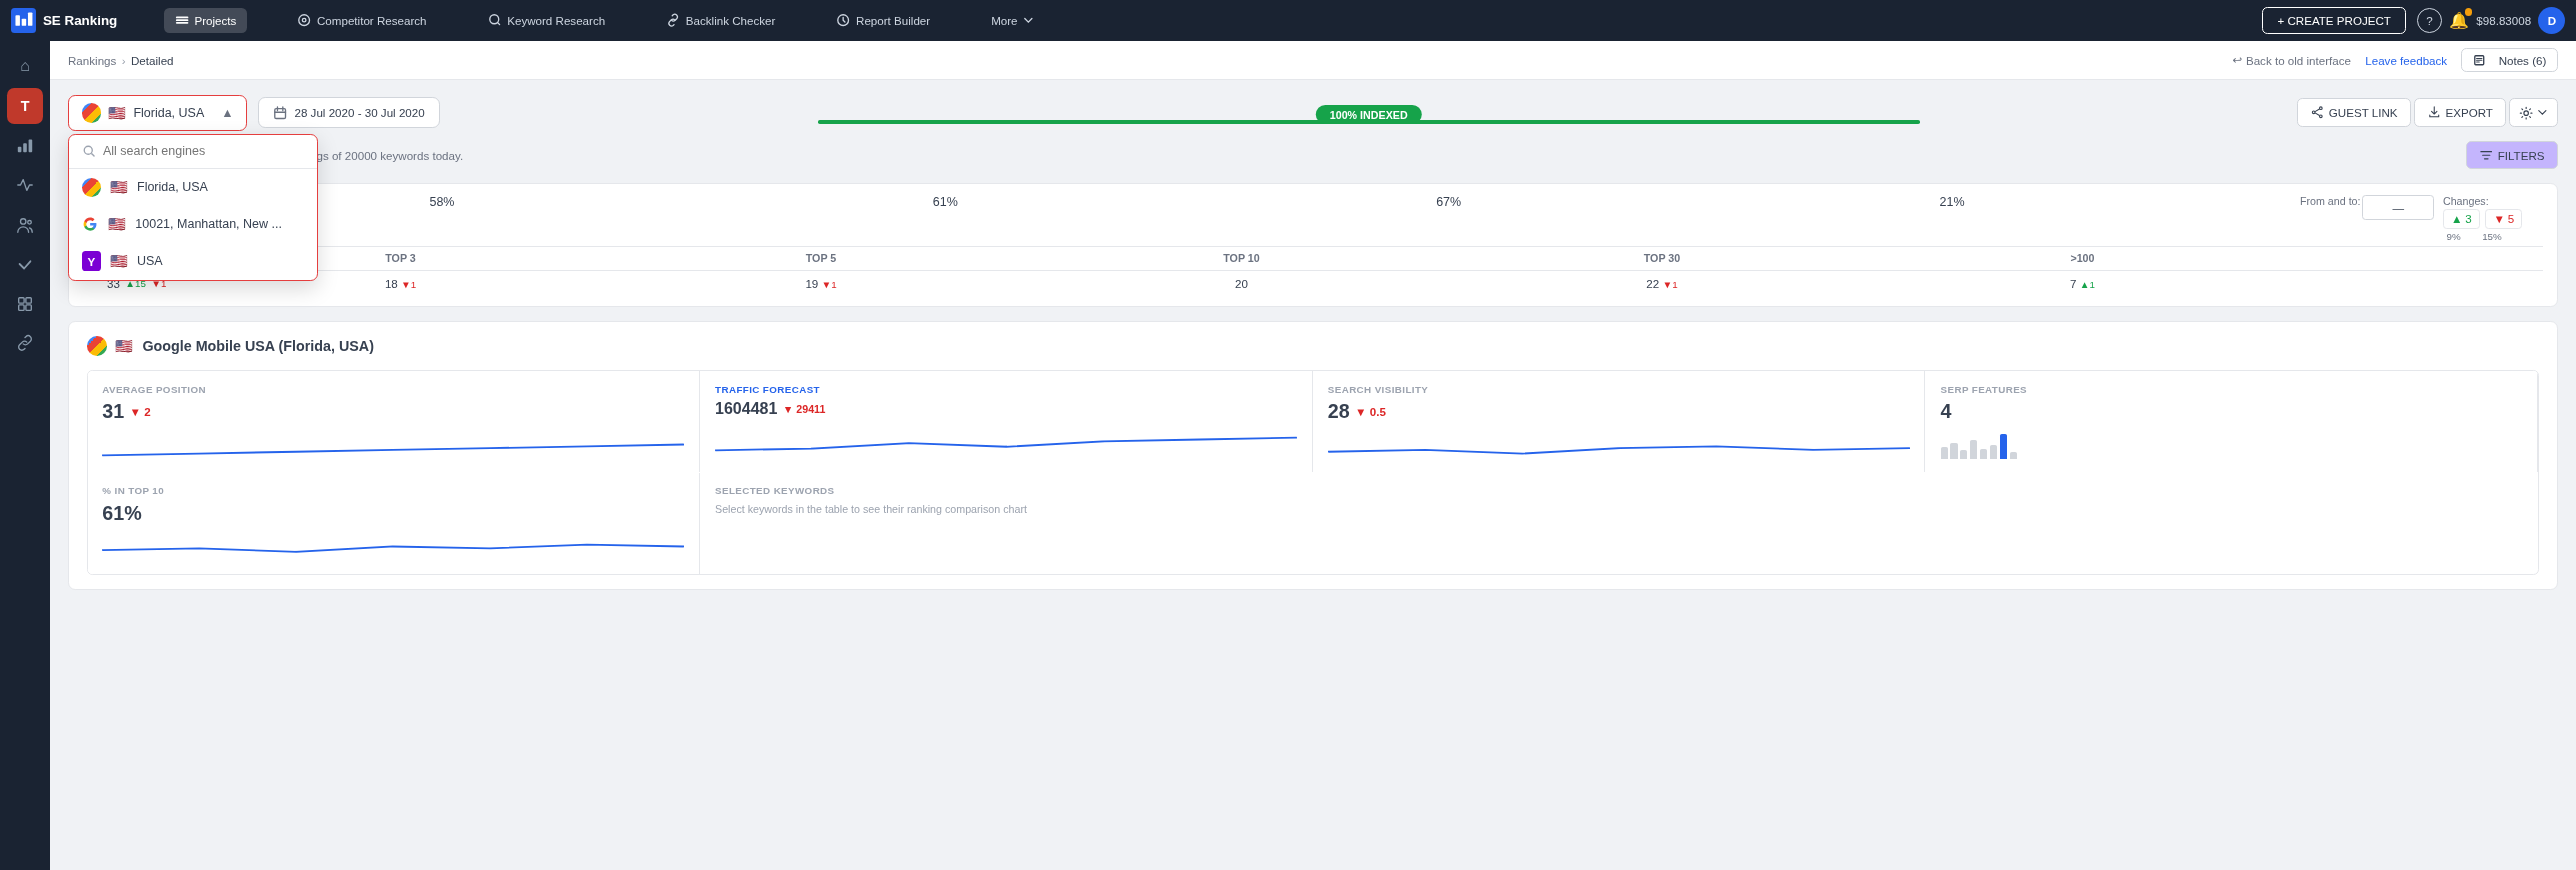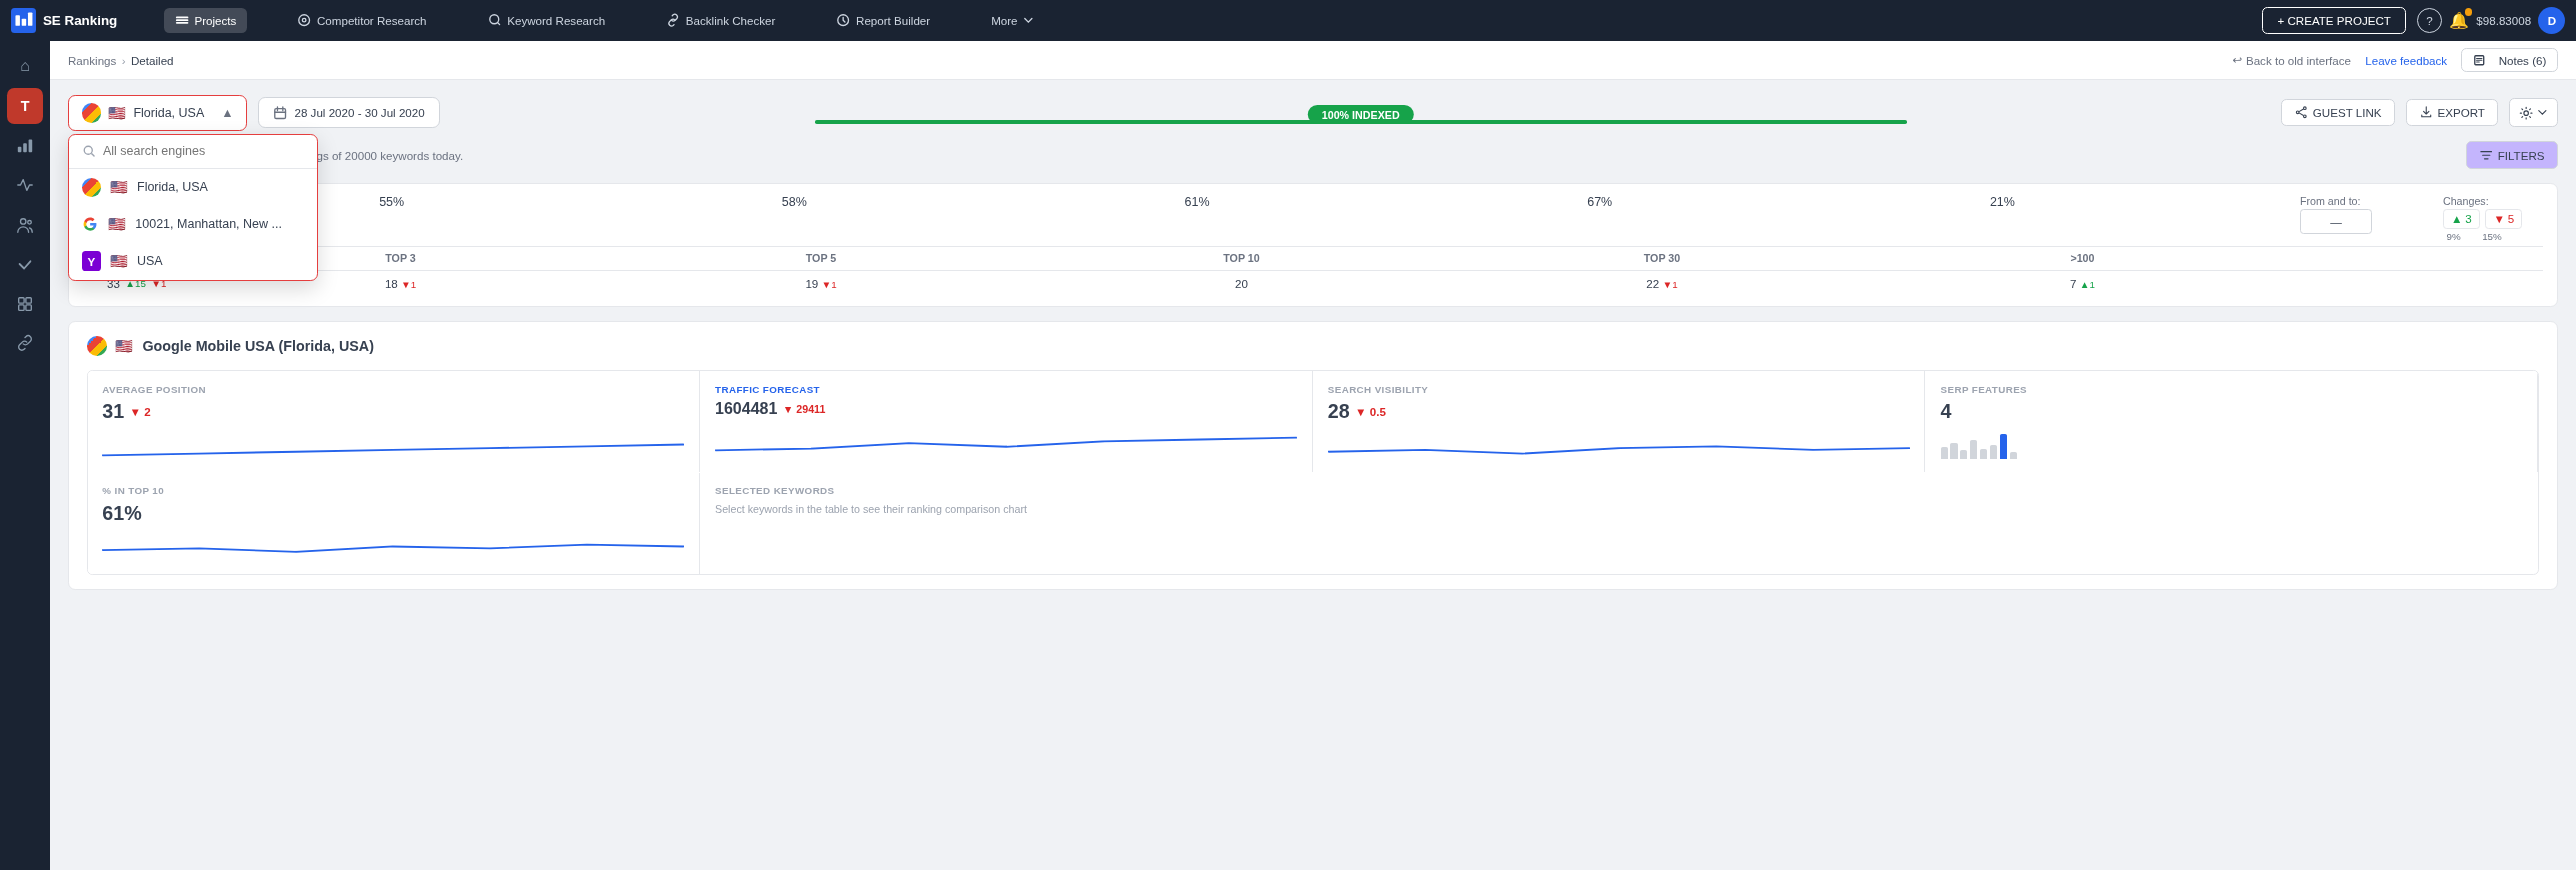--- a/index.html
+++ b/index.html
@@ -378,21 +378,21 @@
 
         <div style="flex:1; display:flex; justify-content:center;">
           <div style="position:relative; width:60%; height:3.6px; background:#e5e7eb; border-radius:1.8px; margin-top:18px;">
             <div style="position:absolute; left:0; top:0; width:100%; height:100%; background:#16a34a; border-radius:1.8px;"></div>
             <div style="position:absolute; top:-14.3px; left:50%; transform:translateX(-50%);">
               <span class="indexed-badge">100% INDEXED</span>
             </div>
           </div>
         </div>
 
-        <div style="display:flex; gap:11px; align-items:center; margin-left:auto;">
+        <div style="display:flex; gap:3px; margin-left:auto;">
           <button class="guest-link-btn">
             <svg width="12.5" height="12.5" viewBox="0 0 14 14" fill="none">
                 <circle cx="11" cy="2.5" r="1.5" stroke="currentColor" stroke-width="1.2"></circle>
                 <circle cx="11" cy="11.5" r="1.5" stroke="currentColor" stroke-width="1.2"></circle>
                 <circle cx="3" cy="7" r="1.5" stroke="currentColor" stroke-width="1.2"></circle>
                 <path d="M4.5 6.3l5-3M4.5 7.7l5 3" stroke="currentColor" stroke-width="1.2"></path>
               </svg>
             <span>GUEST LINK</span>
           </button>
           <button class="export-btn">
@@ -422,27 +422,26 @@
           <svg width="12.5" height="12.5" viewBox="0 0 14 14" fill="none">
               <path d="M1 3h12M3 7h8M5 11h4" stroke="currentColor" stroke-width="1.3" stroke-linecap="round"></path>
             </svg>
           <span>FILTERS</span>
         </button>
       </div>
 
       <div style="background:white; border:0.9px solid #e5e7eb; border-radius:7.2px; padding:10.7px 14.3px; margin-bottom:14.3px;">
         <div style="display:flex; gap:0; margin-bottom:3.6px;">
           <div style="width:107px; text-align:center; font-size:11.6px; color:#9ca3af; padding:0 7.2px;"></div>
-          <div style="flex:1; text-align:center; font-size:12.5px; color:#374151; font-weight:500;">55%</div>
           <div style="flex:1; text-align:center; font-size:12.5px; color:#374151; font-weight:500;">58%</div>
           <div style="flex:1; text-align:center; font-size:12.5px; color:#374151; font-weight:500;">61%</div>
           <div style="flex:1; text-align:center; font-size:12.5px; color:#374151; font-weight:500;">67%</div>
           <div style="flex:1; text-align:center; font-size:12.5px; color:#374151; font-weight:500;">21%</div>
           <div style="width:89px;"></div>
-          <div style="width:143px; display:flex; flex-direction:column; gap:1.8px; padding-left:7.2px;">
+          <div style="width:143px; display:flex; flex-direction:row; gap:1.8px; padding-left:7.2px;">
             <span style="font-size:10.7px; color:#6b7280;">From and to:</span>
             <div style="display:flex; align-items:center; justify-content:center; width:72px; height:25px; border:0.9px solid #d1d5db; border-radius:3.6px; font-size:11.6px; color:#374151;">—</div>
           </div>
           <div style="width:107px; display:flex; flex-direction:column; gap:1.8px; padding-left:7.2px;">
             <span style="font-size:10.7px; color:#6b7280;">Changes:</span>
             <div style="display:flex; gap:5.4px;">
               <div style="display:flex; align-items:center; gap:2.7px; color:#16a34a; font-size:11.6px; padding:2.7px 7.2px; border:0.9px solid #e5e7eb; border-radius:3.6px;">
                 <span>▲</span>
                   <span>3</span>
               </div>

